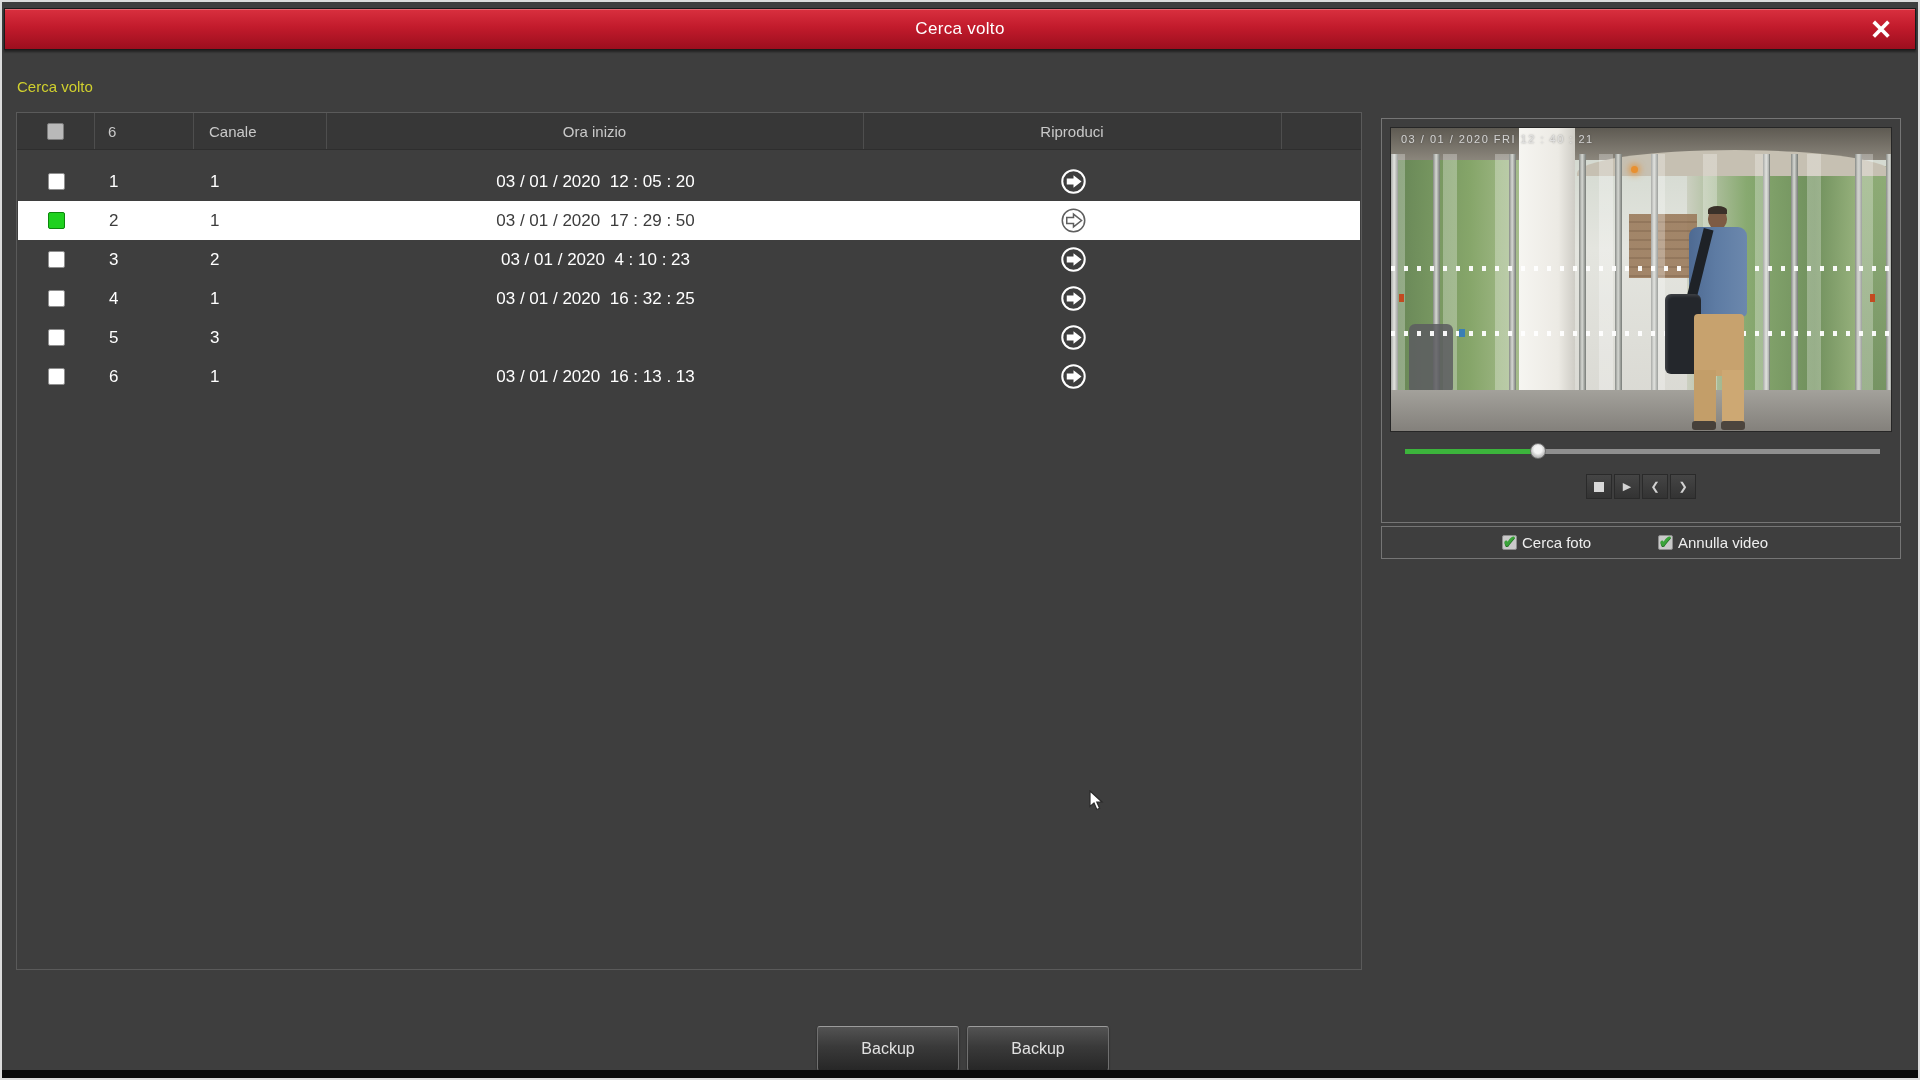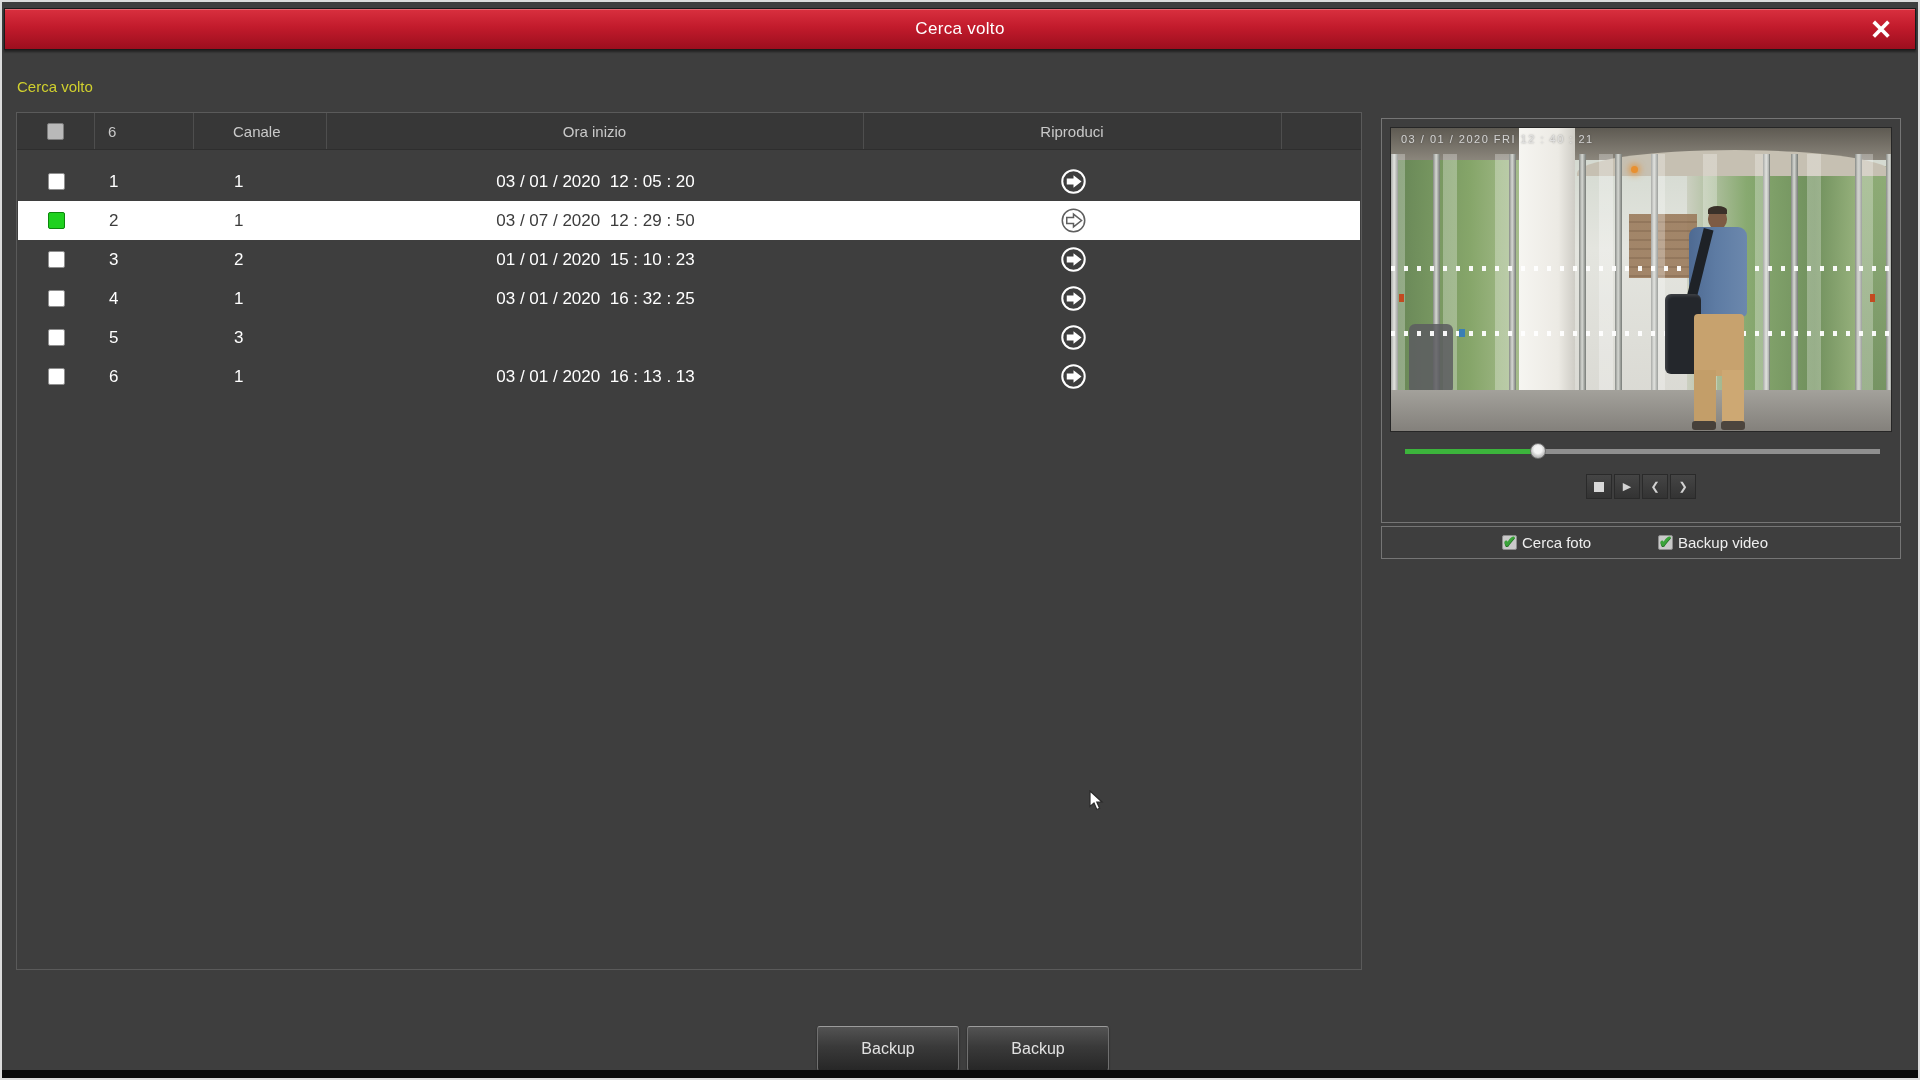--- a/index.html
+++ b/index.html
@@ -21,21 +21,21 @@
   .section-label{position:absolute;left:15px;top:76px;font-size:15px;color:var(--yellow,#d0d02e);}
   
   .table{position:absolute;left:14px;top:110px;width:1346px;height:858px;
          border:1px solid #5a5a5a;background:#3e3e3e;}
   .thead{position:absolute;left:0;top:0;right:0;height:37px;background:#373737;
          border-bottom:1px solid #2e2e2e;font-size:15px;color:#c9c9c9;}
   .thead .vline{position:absolute;top:0;bottom:0;width:1px;background:#4e4e4e;}
   .cell{position:absolute;top:0;bottom:0;display:flex;align-items:center;}
   .c-check{left:0;width:77px;justify-content:center;}
   .c-idx{left:77px;width:99px;padding-left:14px;}
-  .c-chan{left:176px;width:133px;padding-left:40px;}
+  .c-chan{left:176px;width:133px;padding-left:16px;}
   .c-time{left:309px;width:537px;justify-content:center;white-space:pre;}
   .c-play{left:846px;width:418px;justify-content:center;}
   .rows{position:absolute;left:1px;top:49px;right:1px;}
   .row{position:relative;height:39px;font-size:17px;color:#fff;}
   .row.selected{background:#fff;color:#3c3c3c;}
   .checkbox{width:17px;height:17px;border-radius:2px;background:#fff;border:1px solid #8f8f8f;}
   .checkbox.gray{background:#b9b9b9;border-color:#7d7d7d;}
   .checkbox.green{background:var(--green,#1fd11f);border-color:#0c870c;}
   .play-svg{width:27px;height:27px;display:block;}
   
@@ -118,37 +118,37 @@
               </svg>
             </span>
      </div>
         </div>
         <div class="row selected">
           <div class="cell c-check">
        <span class="checkbox green"></span>
      </div>
      <div class="cell c-idx">2</div>
      <div class="cell c-chan">1</div>
-     <div class="cell c-time">03 / 07 / 2020  12 : 29 : 50</div>
+     <div class="cell c-time">03 / 01 / 2020  17 : 29 : 50</div>
      <div class="cell c-play">
        <span>
               <svg class="play-svg" viewBox="0 0 32 32">
      <circle cx="16" cy="16" r="13.3" stroke="#5f5f5f" stroke-width="1.8" fill="none"></circle>
      <path d="M8 12.5 H16 V8.5 L25.5 16 L16 23.5 V19.5 H8 Z" fill="none" stroke="#5f5f5f" stroke-width="1.8"></path>
               </svg>
             </span>
      </div>
         </div>
         <div class="row">
           <div class="cell c-check">
        <span class="checkbox "></span>
      </div>
      <div class="cell c-idx">3</div>
      <div class="cell c-chan">2</div>
-     <div class="cell c-time">01 / 01 / 2020  15 : 10 : 23</div>
+     <div class="cell c-time">03 / 01 / 2020  4 : 10 : 23</div>
      <div class="cell c-play">
        <span>
               <svg class="play-svg" viewBox="0 0 32 32">
      <circle cx="16" cy="16" r="13.3" stroke="#ffffff" stroke-width="2.4" fill="none"></circle>
      <path d="M8 12.5 H16 V8.5 L25.5 16 L16 23.5 V19.5 H8 Z" fill="#ffffff" stroke="none"></path>
               </svg>
             </span>
      </div>
         </div>
         <div class="row">
@@ -271,21 +271,21 @@
     <div class="bk-group" style="left:120px">
       <span class="bk-box">
           <span class="bk-check">✔</span>
         </span>
       <span>Cerca foto</span>
     </div>
     <div class="bk-group" style="left:276px">
       <span class="bk-box">
           <span class="bk-check">✔</span>
         </span>
-      <span>Backup video</span>
+      <span>Annulla video</span>
     </div>
   </div>
 
   <div class="footer-btn btn-backup">Backup</div>
   <div class="footer-btn btn-cancel">Backup</div>
 
   <div class="bottom-strip"></div>
 
   <svg class="cursor" width="15" height="21" viewBox="0 0 15 21">
     <polygon points="1,1 1,16.5 5,13 7.8,19.5 10.6,18.3 7.8,12 13,12" fill="#ffffff" stroke="#2a2a2a" stroke-width="1.2"></polygon>

